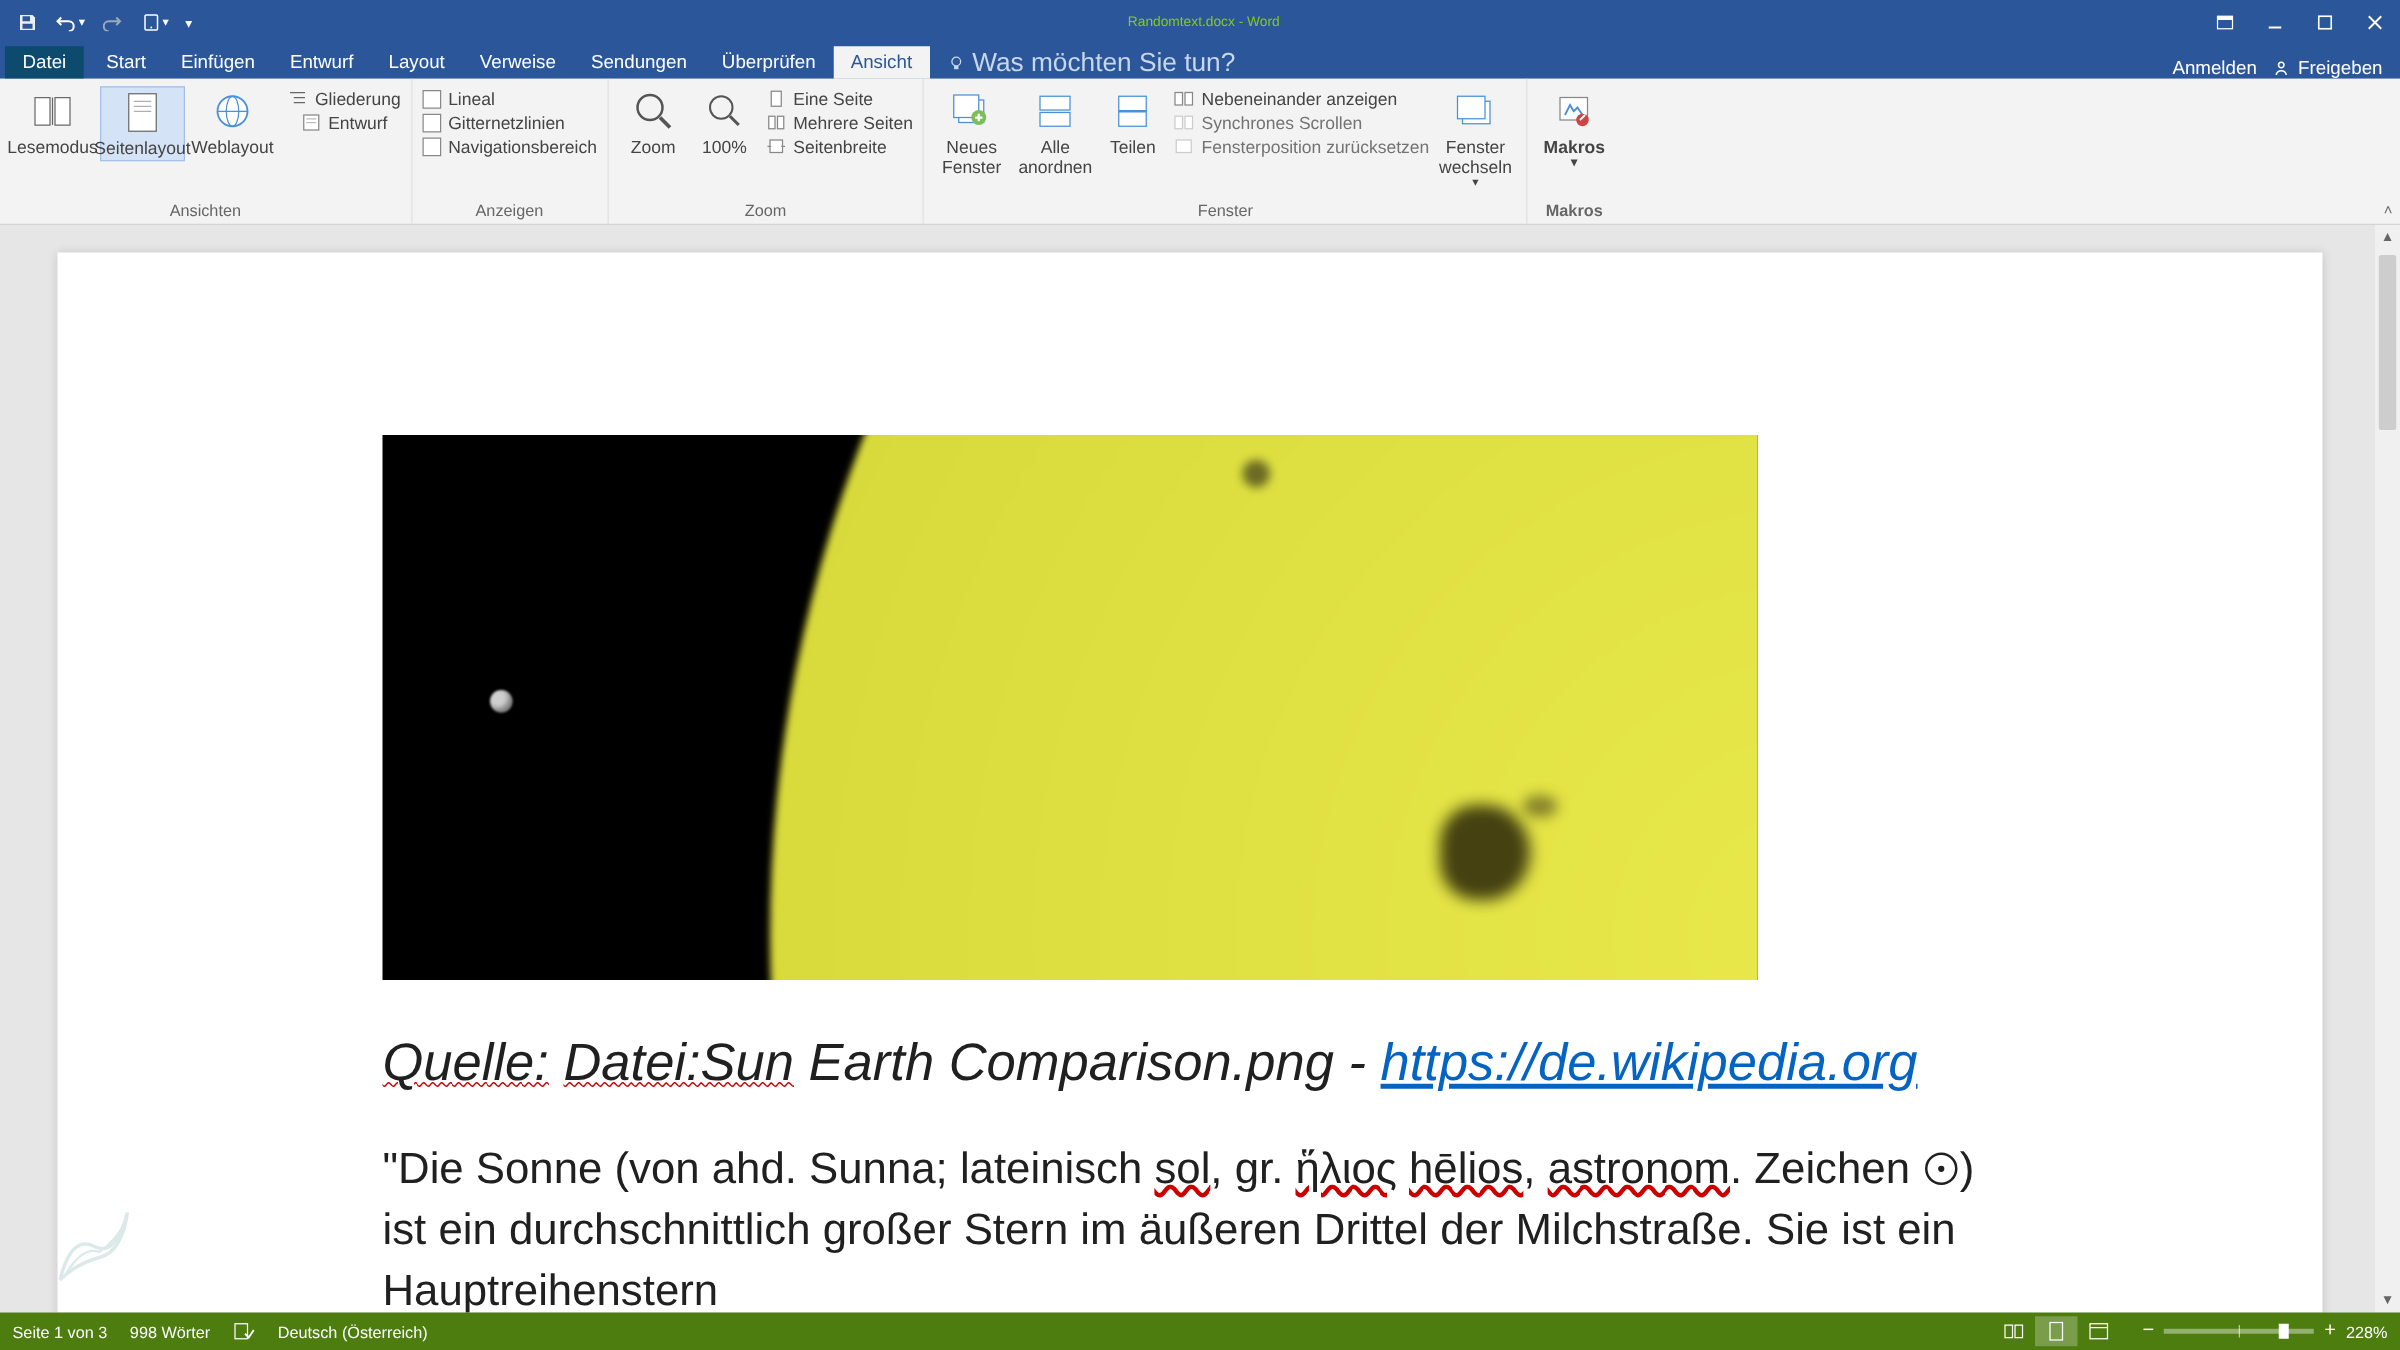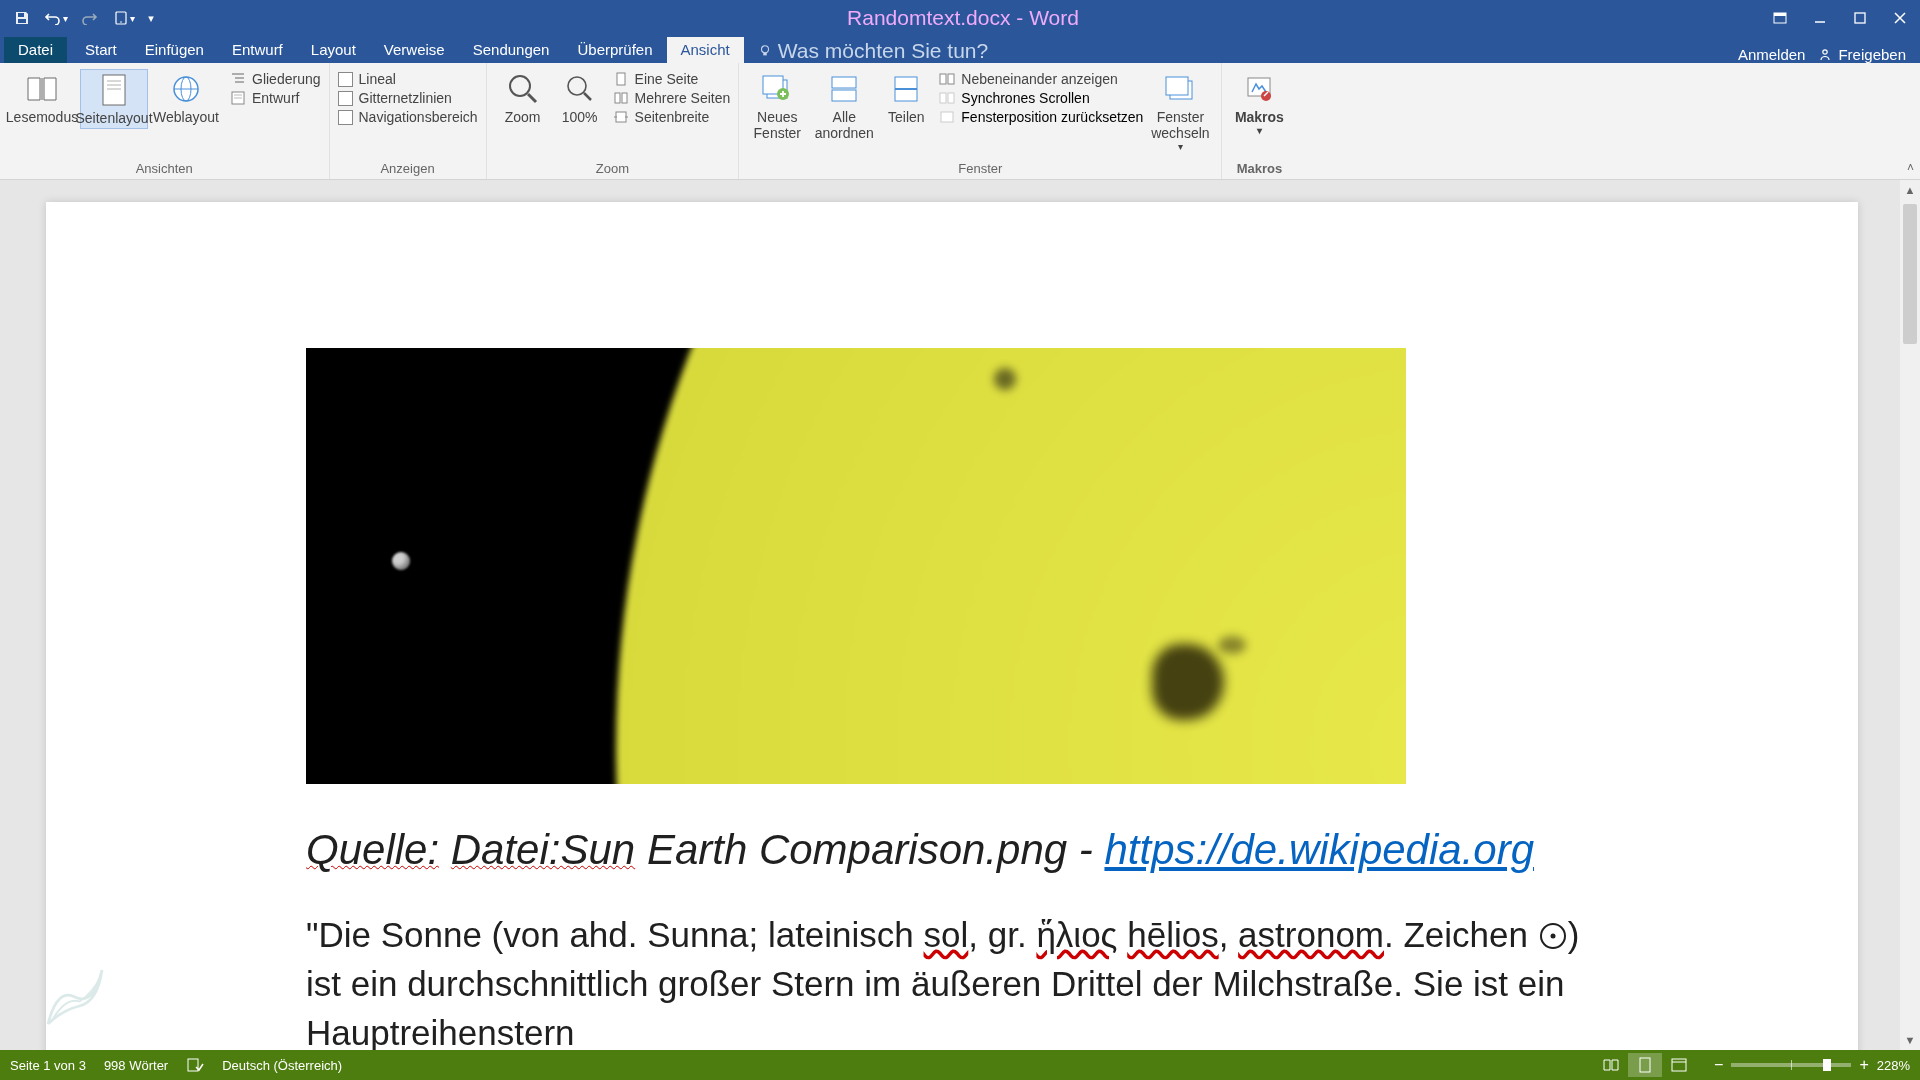--- a/index.html
+++ b/index.html
@@ -2,21 +2,21 @@
 <html><head>
 <meta charset="utf-8">
 <style>
 * { margin: 0; padding: 0; box-sizing: border-box; font-family: "Segoe UI", Tahoma, sans-serif; }
 body { background: #f0f0f0; width: 1920px; height: 1080px; overflow: hidden; position: relative; }
 
 
 .titlebar { height: 36px; background: #2b579a; display: flex; align-items: center; color: #fff; font-size: 15px; }
 .qat { display: flex; align-items: center; gap: 2px; padding: 0 6px; }
 .qat-btn { width: 32px; height: 30px; display: flex; align-items: center; justify-content: center; color: #fff; font-size: 15px; }
-.title-center { flex: 1; text-align: center; font-size: 21px; color: #f0abfc; }
+.title-center { flex: 1; text-align: center; font-size: 11px; color: #84cc16; }
 .win-controls { display: flex; gap: 0; }
 .win-btn { width: 40px; height: 30px; display: flex; align-items: center; justify-content: center; font-size: 14px; }
 
 
 .menubar { height: 27px; background: #2b579a; display: flex; align-items: flex-end; padding: 0 4px; }
 .menu-tab { padding: 4px 14px 5px 14px; color: #fff; font-size: 15px; cursor: pointer; }
 .menu-tab.file { background: #0c4a6e; margin-right: 4px; }
 .menu-tab.active { background: #f3f3f3; color: #2b579a; }
 .tell-me { display: flex; align-items: center; gap: 6px; padding: 0 14px; color: #c8d6ea; font-size: 21px; }
 .tell-me-bulb { width: 14px; height: 14px; }
@@ -31,21 +31,21 @@
 
 .big-btn { display: flex; flex-direction: column; align-items: center; width: 68px; padding: 2px 2px; font-size: 14px; color: #444; text-align:center; line-height:1.15; }
 .big-btn.active { background: #d4e3f5; border: 1px solid #a3c0e8; }
 .big-ico { width: 36px; height: 36px; display:flex; align-items:center; justify-content:center; margin-bottom:2px; }
 
 .check-col { display:flex; flex-direction:column; gap:3px; padding-top:2px; }
 .check-row { display:flex; align-items:center; gap:6px; font-size:14px; color:#444; }
 .chk { width:15px; height:15px; border:1px solid #888; background:#fff; display:inline-flex; align-items:center; justify-content:center; font-size:12px; color:#444; }
 
 .zoom-ico { font-size:28px; }
-.disabled { color:#000000; }
+.disabled { color:#737373; }
 .collapse-caret { position:absolute; right:6px; bottom:4px; font-size:12px; color:#666; }
 
 
 .workspace { position:absolute; top:180px; left:0; right:0; bottom:30px; background:#e6e6e6; overflow:hidden; }
 .page { position:absolute; left:46px; top:22px; width:1812px; height:2400px; background:#fff; box-shadow: 0 0 8px rgba(0,0,0,0.15); }
 .page-content { padding: 60px 260px 0 260px; }
 .cursor-mark { position:absolute; left:878px; top:168px; width:2px; height:30px; background:#000; }
 .cursor-mark::before{content:""; position:absolute; top:-3px; left:-5px; width:12px; height:3px; background:#000;}
 .cursor-mark::after{content:""; position:absolute; bottom:-3px; left:-5px; width:12px; height:3px; background:#000;}
 
@@ -201,21 +201,21 @@
       <div class="big-btn">
         <div class="big-ico">
             <svg width="32" height="32" viewBox="0 0 32 32">
               <circle cx="16" cy="16" r="12" fill="#fff" stroke="#4a90d9" stroke-width="1.5"></circle>
               <ellipse cx="16" cy="16" rx="5" ry="12" fill="none" stroke="#4a90d9"></ellipse>
               <line x1="4" y1="16" x2="28" y2="16" stroke="#4a90d9"></line>
             </svg>
           </div>
         <span>Weblayout</span>
       </div>
-      <div class="check-col" style="padding-left:6px;">
+      <div class="check-col" style="padding-left:6px;align-items:center;">
         <div class="check-row">
             <svg width="16" height="16" viewBox="0 0 16 16">
               <line x1="2" y1="3" x2="14" y2="3" stroke="#666"></line>
               <line x1="5" y1="7" x2="14" y2="7" stroke="#666"></line>
               <line x1="5" y1="11" x2="14" y2="11" stroke="#666"></line>
             </svg>
             <span>Gliederung</span>
           </div>
         <div class="check-row">
             <svg width="16" height="16" viewBox="0 0 16 16">

